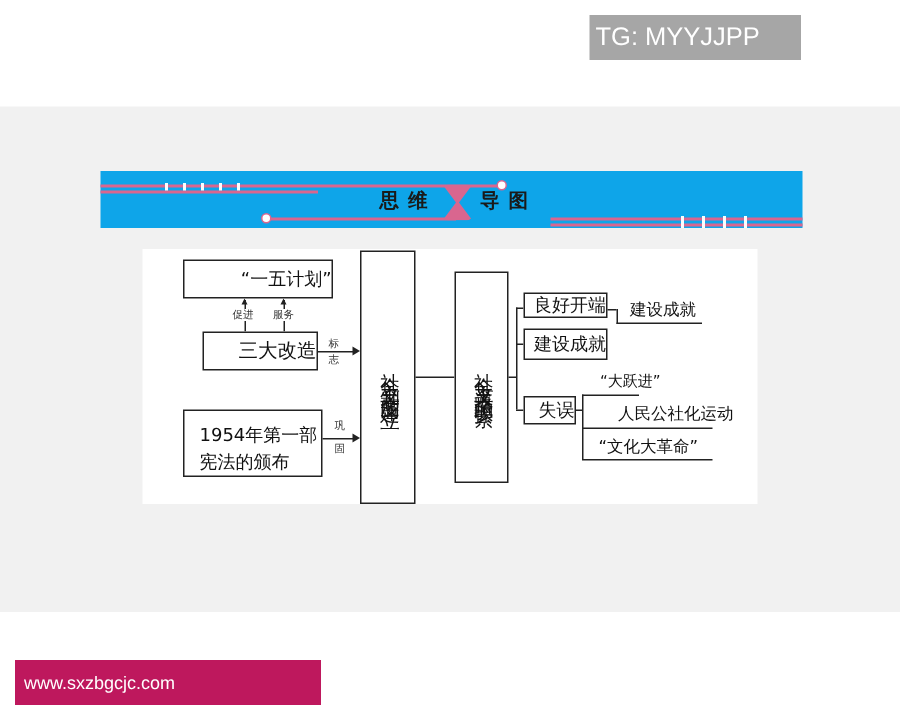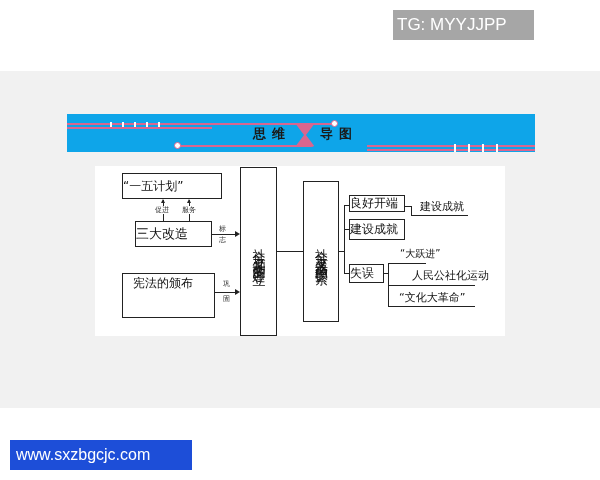--- a/index.html
+++ b/index.html
@@ -19,21 +19,21 @@
   .gray-area { left: 0; top: 71px; width: 600px; height: 337px; background: #f1f1f1; }
   .banner { left: 67px; top: 114px; width: 468px; height: 38px; background: #0ea5e9; }
   .pink { background: #d9668f; }
   .banner-title {
     font-family: "DejaVu Sans", sans-serif; font-weight: bold; font-size: 13px;
     color: #1a1a1a; letter-spacing: 6px; white-space: nowrap;
   }
   .panel { left: 95px; top: 166px; width: 410px; height: 170px; background: #ffffff; }
   .box {
     position: absolute; border: 1.3px solid #222; background: #fff; box-sizing: border-box;
-    display: flex; align-items: center; justify-content: flex-start;
+    display: flex; align-items: center; justify-content: flex-end;
     font-size: 12px; color: #111; white-space: nowrap;
   }
   .vbox {
     position: absolute; border: 1.3px solid #222; background: #fff; box-sizing: border-box;
     display: flex; align-items: center; justify-content: center;
     writing-mode: vertical-rl; text-orientation: upright;
     font-size: 13px; letter-spacing: 3px; color: #111;
   }
   .line-h { position: absolute; height: 1.2px; background: #222; }
   .line-v { position: absolute; width: 1.2px; background: #222; }
@@ -43,23 +43,23 @@
     position: absolute; width: 0; height: 0;
     border-top: 3px solid transparent; border-bottom: 3px solid transparent;
     border-left: 5px solid #222;
   }
   .arrow-u {
     position: absolute; width: 0; height: 0;
     border-left: 2.5px solid transparent; border-right: 2.5px solid transparent;
     border-bottom: 4px solid #222;
   }
   .url-badge {
-    left: 10px; top: 440px; width: 182px; height: 30px;
-    background: #1d4ed8; color: #fff;
-    font-family: "Liberation Sans", sans-serif; font-size: 16px;
+    left: 10px; top: 440px; width: 204px; height: 30px;
+    background: #be185d; color: #fff;
+    font-family: "Liberation Sans", sans-serif; font-size: 12px;
     line-height: 30px; padding-left: 6px; box-sizing: border-box;
   }
 </style>
 </head>
 <body>
 
 <div class="abs tg-badge">TG: MYYJJPP</div>
 
 <div class="abs gray-area"></div>
 
@@ -100,20 +100,21 @@
 <div class="box" style="left:135px; top:221px; width:77px; height:26px; font-size:13px;">
   <span>三大改造</span>
 </div>
 
 <div class="line-h" style="left:212px; top:234px; width:25px;"></div>
 <div class="arrow-r" style="left:235px; top:231px;"></div>
 <div class="tiny" style="left:219px; top:225px; background:#fff;">标</div>
 <div class="tiny" style="left:219px; top:236px; background:#fff;">志</div>
 
 <div class="box" style="left:122px; top:273px; width:93px; height:45px; flex-direction:column; align-items:flex-start; padding-left:10px; font-size:12px; line-height:18px;">
+  <span>1954年第一部</span>
   <span>宪法的颁布</span>
 </div>
 
 <div class="line-h" style="left:215px; top:292px; width:22px;"></div>
 <div class="arrow-r" style="left:235px; top:289px;"></div>
 <div class="tiny" style="left:223px; top:280px; background:#fff;">巩</div>
 <div class="tiny" style="left:223px; top:295px; background:#fff;">固</div>
 
 <div class="vbox" style="left:240px; top:167px; width:37px; height:169px;">
   <span>社会主义制度的建立</span>

